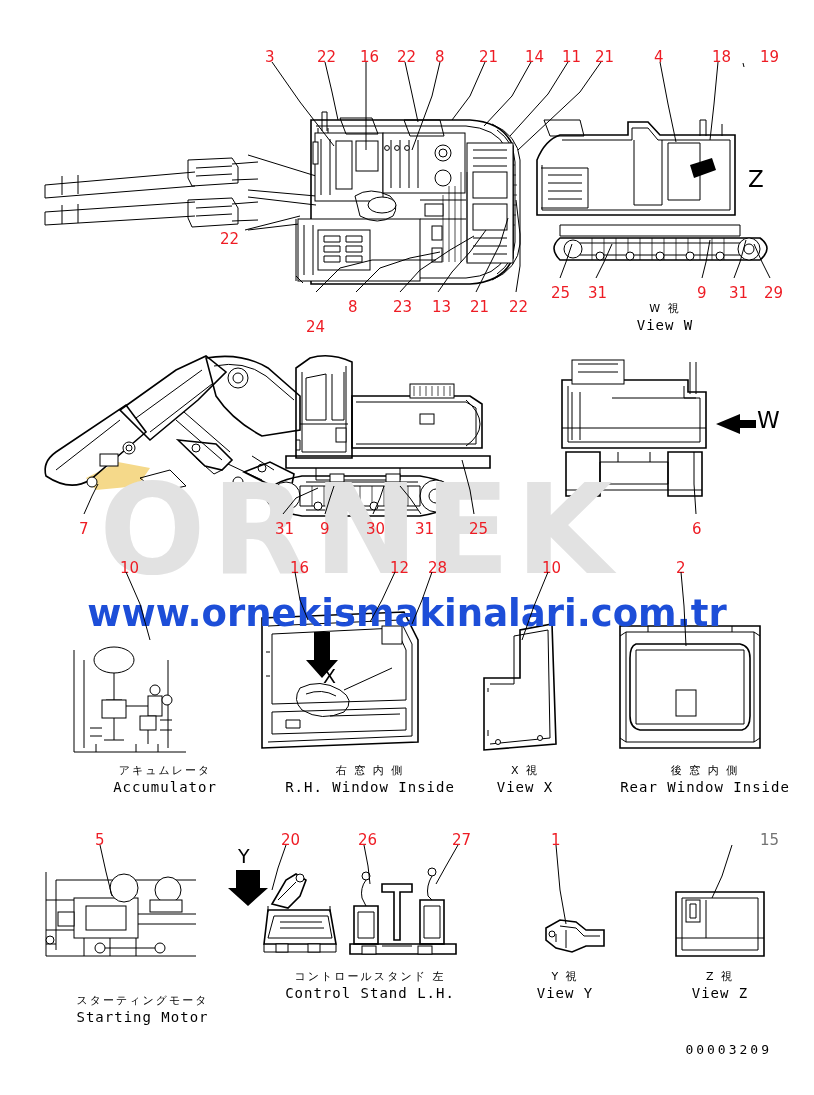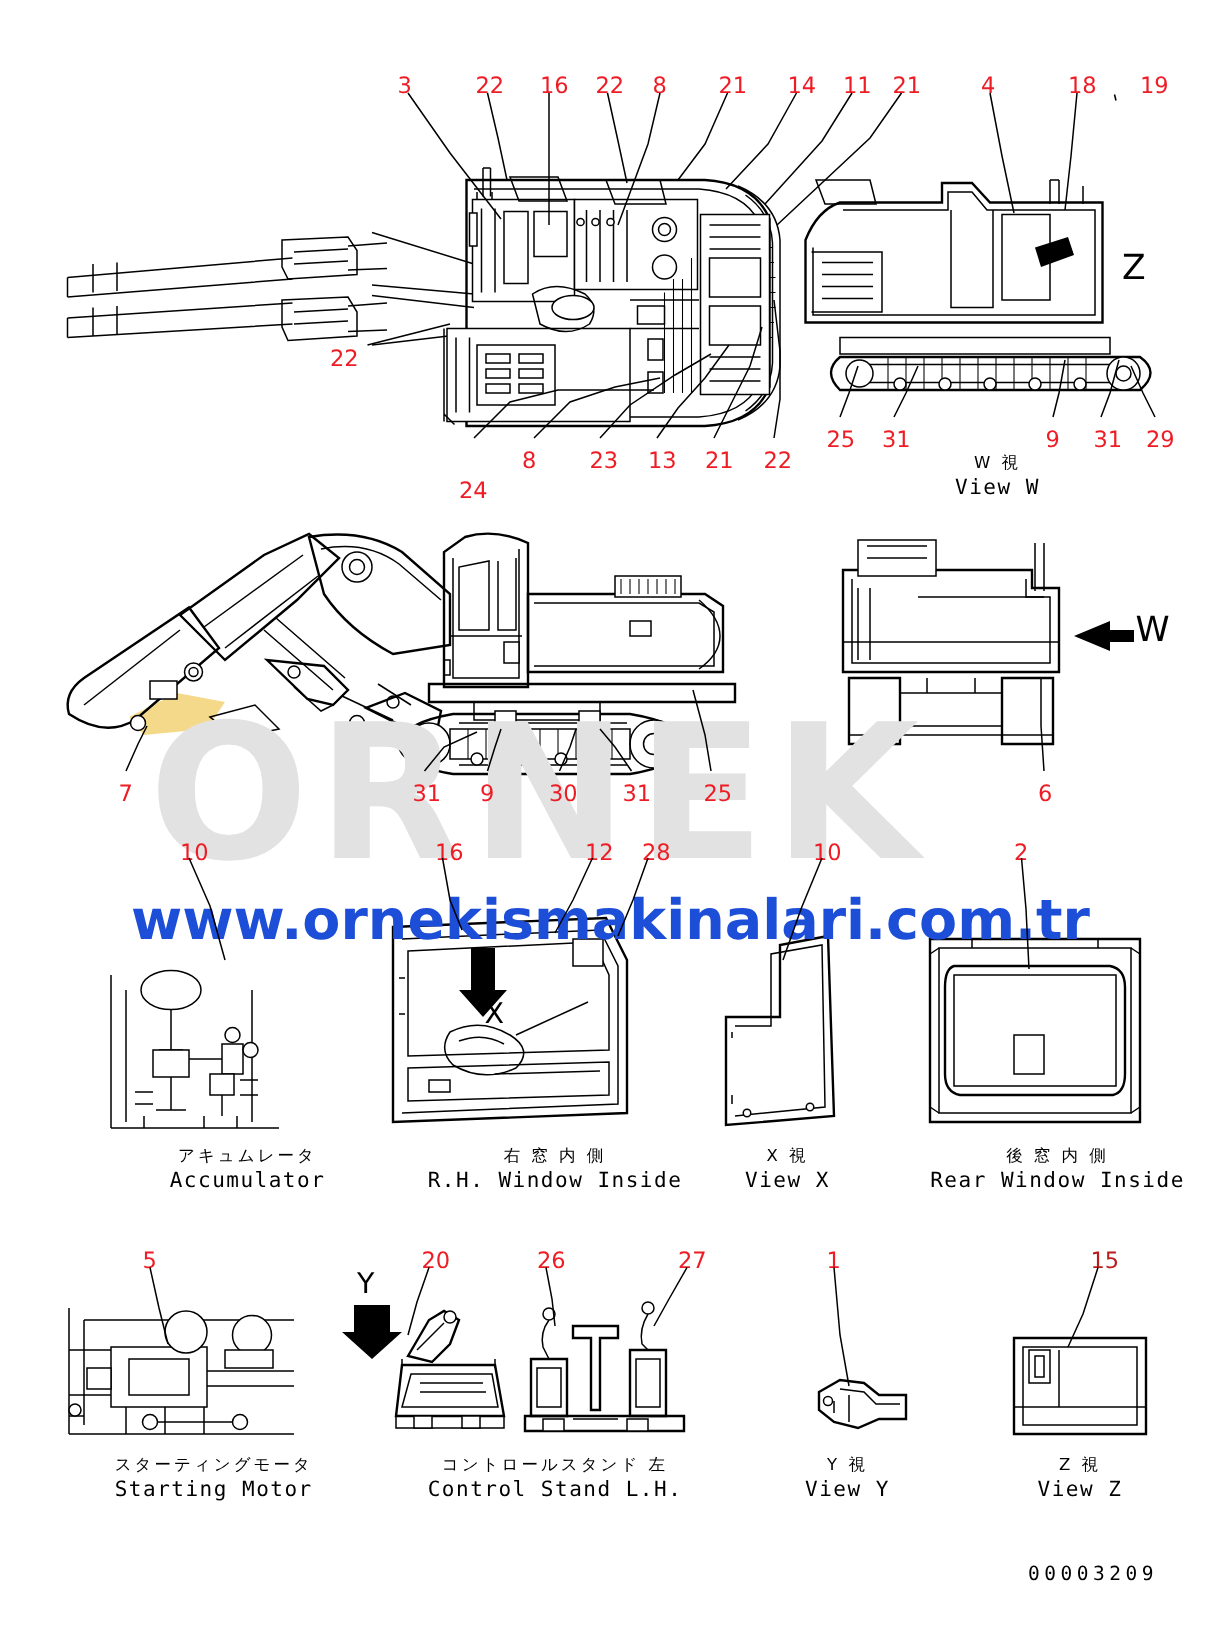--- a/index.html
+++ b/index.html
@@ -537,21 +537,21 @@
       <div class="cal" style="left: 290px; top: 561px; color: rgb(238, 28, 36);">16</div>
       <div class="cal" style="left: 390px; top: 561px; color: rgb(238, 28, 36);">12</div>
       <div class="cal" style="left: 428px; top: 561px; color: rgb(238, 28, 36);">28</div>
       <div class="cal" style="left: 542px; top: 561px; color: rgb(238, 28, 36);">10</div>
       <div class="cal" style="left: 676px; top: 561px; color: rgb(238, 28, 36);">2</div>
       <div class="cal" style="left: 95px; top: 833px; color: rgb(238, 28, 36);">5</div>
       <div class="cal" style="left: 281px; top: 833px; color: rgb(238, 28, 36);">20</div>
       <div class="cal" style="left: 358px; top: 833px; color: rgb(238, 28, 36);">26</div>
       <div class="cal" style="left: 452px; top: 833px; color: rgb(238, 28, 36);">27</div>
       <div class="cal" style="left: 551px; top: 833px; color: rgb(238, 28, 36);">1</div>
-      <div class="cal" style="left: 727px; top: 833px; color: #b91c1c;">15</div>
+      <div class="cal" style="left: 760px; top: 833px; color: #737373;">15</div>
     </div>
 
   <div id="caption-layer">
       <div class="cap" style="left: 600px; top: 300px; width: 130px;">
         <span class="jp">W  視</span>
         <span class="en">View W</span>
       </div>
       <div class="cap" style="left: 70px; top: 762px; width: 190px;">
         <span class="jp">アキュムレータ</span>
         <span class="en">Accumulator</span>
@@ -561,21 +561,21 @@
         <span class="en">R.H. Window Inside</span>
       </div>
       <div class="cap" style="left: 460px; top: 762px; width: 130px; text-align: center;">
         <span class="jp">X  視</span>
         <span class="en">View X</span>
       </div>
       <div class="cap" style="left: 585px; top: 762px; width: 240px;">
         <span class="jp">後 窓 内 側</span>
         <span class="en">Rear Window Inside</span>
       </div>
-      <div class="cap" style="left: 35px; top: 968px; width: 215px; text-align: center;">
+      <div class="cap" style="left: 35px; top: 992px; width: 215px; text-align: center;">
         <span class="jp">スターティングモータ</span>
         <span class="en">Starting Motor</span>
       </div>
       <div class="cap" style="left: 255px; top: 968px; width: 230px;">
         <span class="jp">コントロールスタンド 左</span>
         <span class="en">Control Stand L.H.</span>
       </div>
       <div class="cap" style="left: 500px; top: 968px; width: 130px;">
         <span class="jp">Y  視</span>
         <span class="en">View Y</span>

